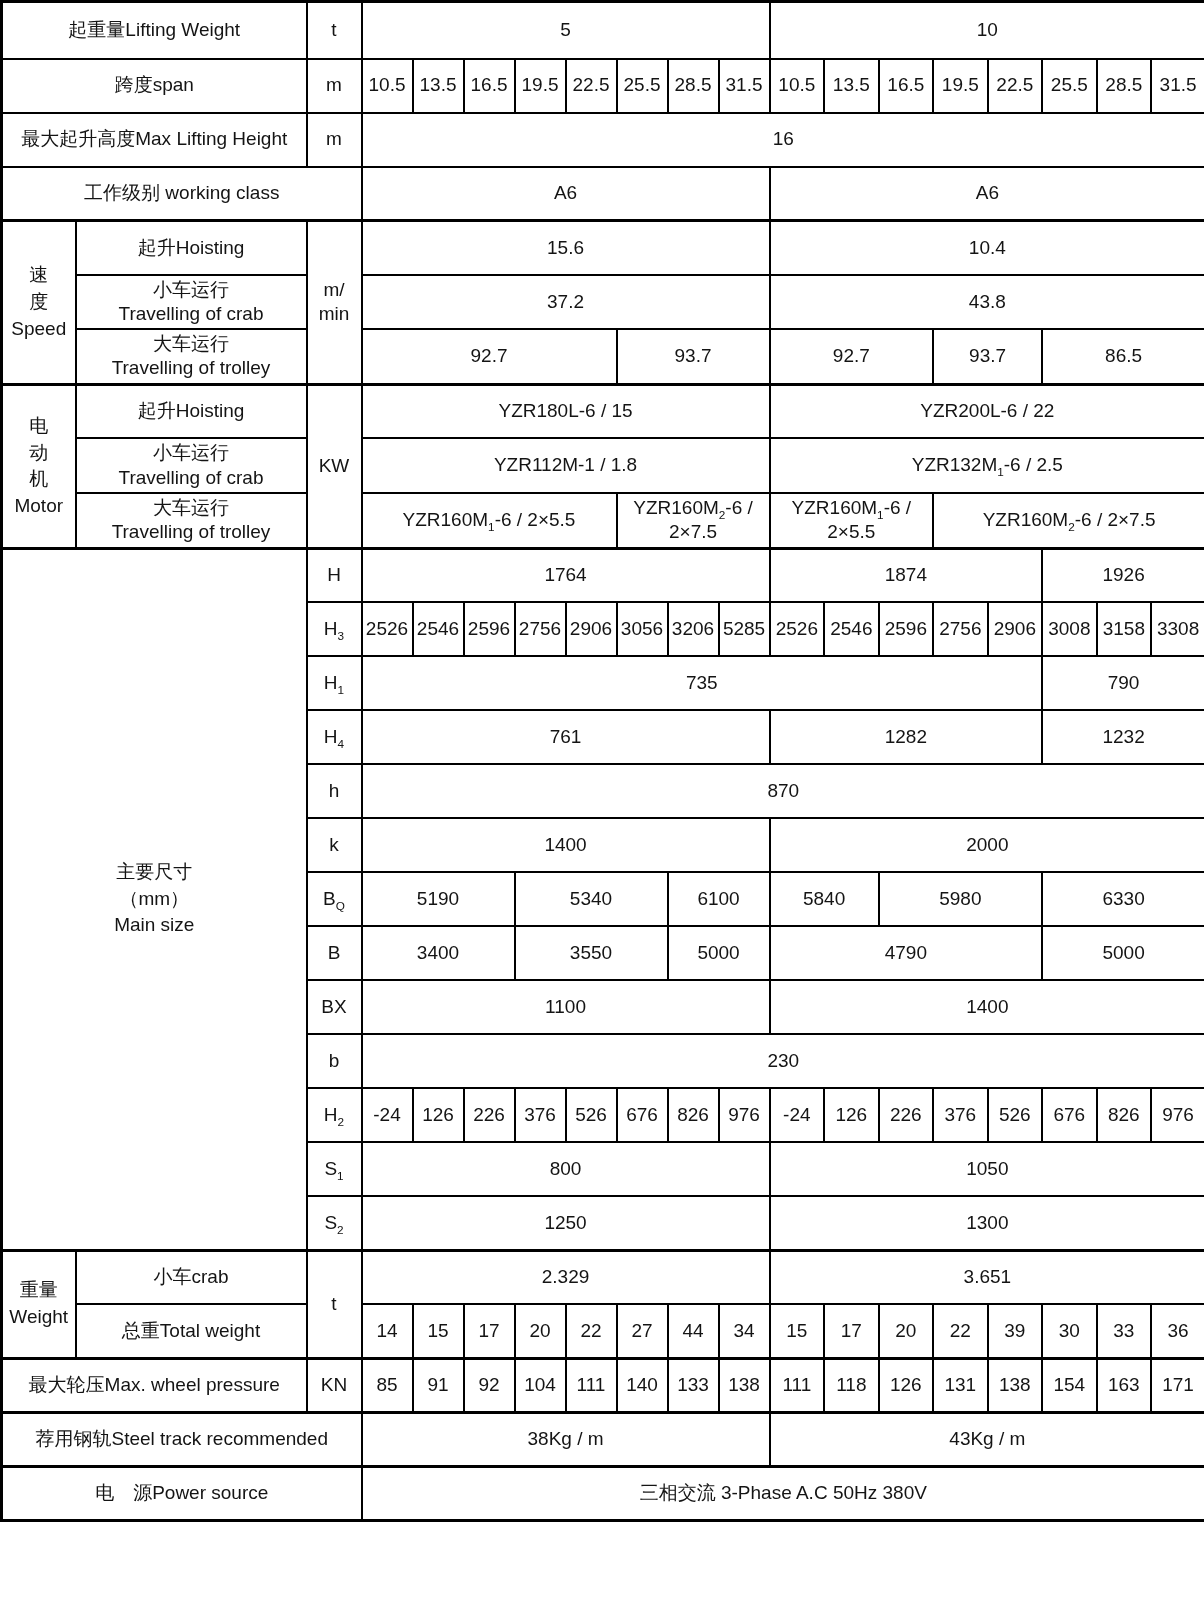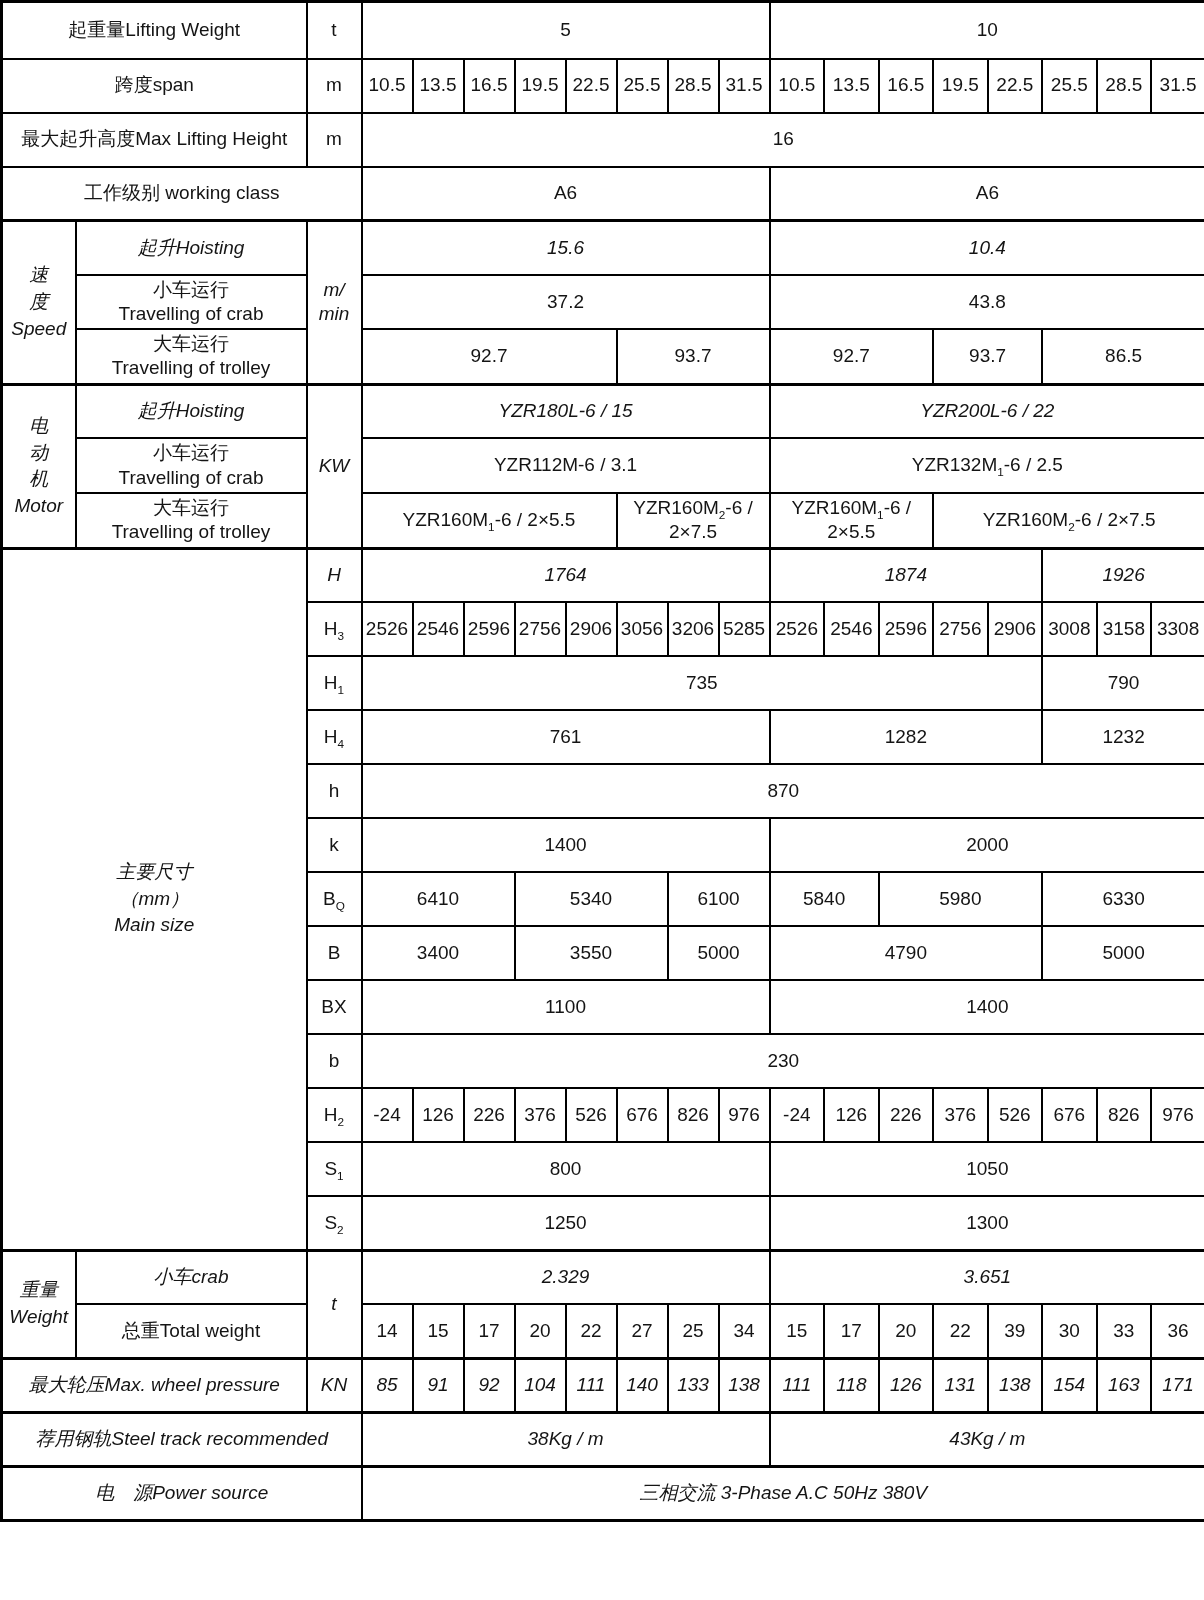--- a/index.html
+++ b/index.html
@@ -14,21 +14,21 @@
     width:1204px; border:3px solid #000;
   }
   td {
     border:2px solid #000;
     text-align:center; vertical-align:middle;
     white-space:pre-line;
     font-size:19px; line-height:1.28;
     padding:2px 1px;
     overflow:hidden;
   }
-  tr.thick td { border-top-width:3px;font-style:italic; }
+  tr.thick td { border-top-width:3px; }
   td.grp { line-height:1.4; }
   sub { font-size:0.62em; line-height:0; }
 </style>
 </head>
 <body>
 
 <div class="page">
   <table class="spec">
     <colgroup>
         <col style="width: 74px;">
@@ -119,21 +119,21 @@
 机
 Motor</td>
           <td class="lbl">起升Hoisting</td>
           <td rowspan="3" class="unit">KW</td>
           <td colspan="8">YZR180L-6 / 15</td>
           <td colspan="8">YZR200L-6 / 22</td>
         </tr>
         <tr style="height: 54px;">
           <td class="lbl">小车运行
 Travelling of crab</td>
-          <td colspan="8">YZR112M-6 / 3.1</td>
+          <td colspan="8">YZR112M-1 / 1.8</td>
           <td colspan="8">YZR132M<sub>1</sub>-6 / 2.5</td>
         </tr>
         <tr style="height: 54px;">
           <td class="lbl">大车运行
 Travelling of trolley</td>
           <td colspan="5">YZR160M<sub>1</sub>-6 / 2×5.5</td>
           <td colspan="3">YZR160M<sub>2</sub>-6 /
 2×7.5</td>
           <td colspan="3">YZR160M<sub>1</sub>-6 /
 2×5.5</td>
@@ -182,21 +182,21 @@
           <td class="param">h</td>
           <td colspan="16">870</td>
         </tr>
         <tr style="height: 54px;">
           <td class="param">k</td>
           <td colspan="8">1400</td>
           <td colspan="8">2000</td>
         </tr>
         <tr style="height: 54px;">
           <td class="param">B<sub>Q</sub></td>
-          <td colspan="3">6410</td>
+          <td colspan="3">5190</td>
           <td colspan="3">5340</td>
           <td colspan="2">6100</td>
           <td colspan="2">5840</td>
           <td colspan="3">5980</td>
           <td colspan="3">6330</td>
         </tr>
         <tr style="height: 54px;">
           <td class="param">B</td>
           <td colspan="3">3400</td>
           <td colspan="3">3550</td>
@@ -251,21 +251,21 @@
           <td colspan="8">3.651</td>
         </tr>
         <tr style="height: 54px;">
           <td class="lbl">总重Total weight</td>
           <td>14</td>
           <td>15</td>
           <td>17</td>
           <td>20</td>
           <td>22</td>
           <td>27</td>
-          <td>25</td>
+          <td>44</td>
           <td>34</td>
           <td>15</td>
           <td>17</td>
           <td>20</td>
           <td>22</td>
           <td>39</td>
           <td>30</td>
           <td>33</td>
           <td>36</td>
         </tr>

